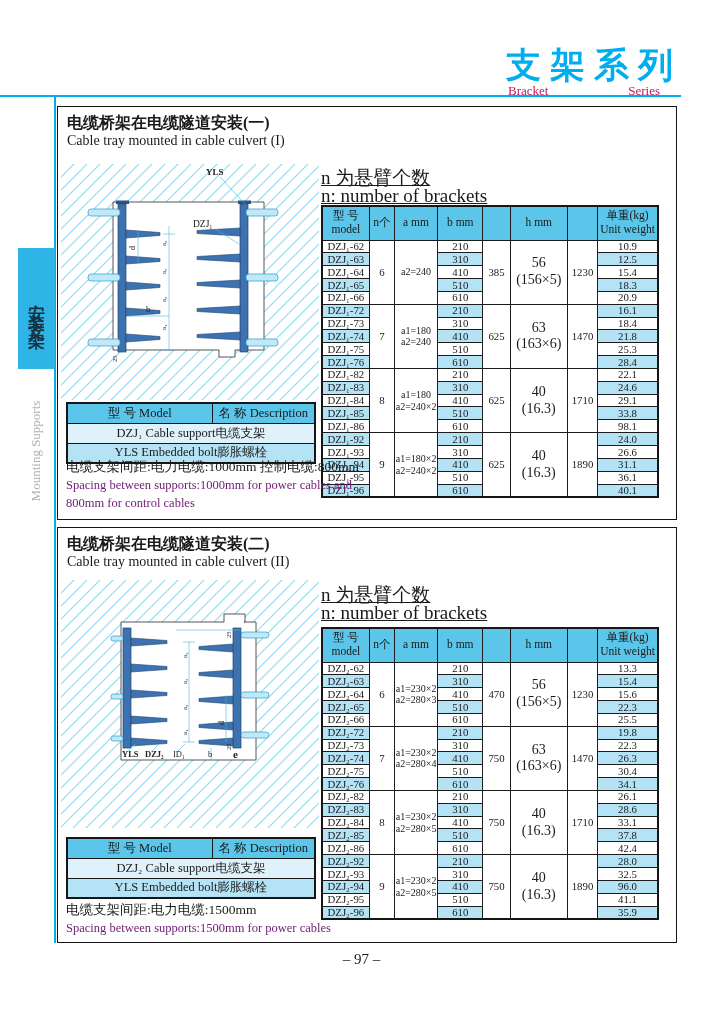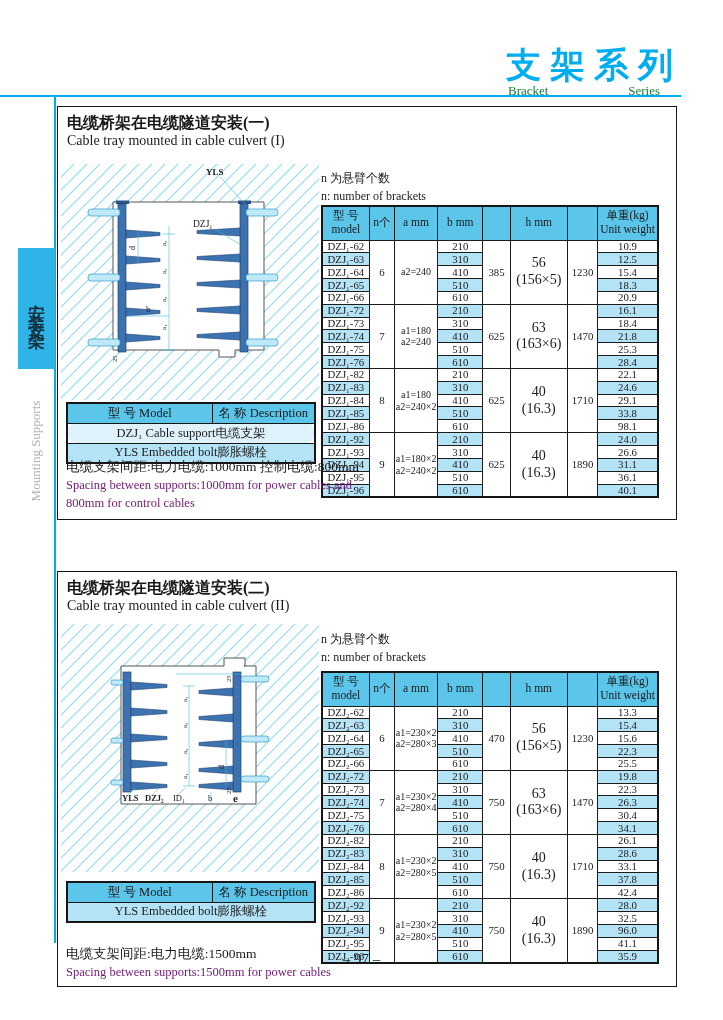--- a/index.html
+++ b/index.html
@@ -11,21 +11,21 @@
   }
   
   .brand-cn {
     position:absolute; top:42px; left:506px; width:175px;
     font-family:"Liberation Sans","DejaVu Sans",sans-serif;
     font-size:35px; font-weight:bold; color:#00AEEF; letter-spacing:9px; white-space:nowrap;
   }
   .brand-en {
     position:absolute; top:83px; left:508px; width:152px;
     display:flex; justify-content:space-between;
-    font-size:13px; color:#15803d;
+    font-size:13px; color:#be185d;
   }
   .header-rule { position:absolute; top:95px; left:0; width:681px; height:2px; background:#00AEEF; }
   
   .side-rule { position:absolute; top:96px; left:54px; width:2px; height:847px; background:#00AEEF; }
   .side-tab {
     position:absolute; top:248px; left:18px; width:37px; height:121px;
     background:#2FB4E8; display:flex; align-items:center; justify-content:center;
   }
   .side-tab span {
     writing-mode:vertical-rl; letter-spacing:9px;
@@ -33,45 +33,45 @@
     font-size:17px; font-weight:bold; color:#14323f;
   }
   .side-en {
     position:absolute; top:441px; left:-48px; width:172px; height:20px;
     transform:rotate(-90deg);
     text-align:center; font-size:13px; color:#b2b2b2; white-space:nowrap;
   }
   
   .panel { position:absolute; left:57px; width:620px; border:1.5px solid #161616; background:#fff; }
   #panel-0 { top:106px; height:414px; }
-  #panel-1 { top:527px; height:416px;margin-top:44px; }
+  #panel-1 { top:527px; height:416px; }
   .p-title-cn { position:absolute; left:9px; top:6px;  font-size:16px; font-weight:bold; }
   .p-title-en { position:absolute; left:9px; top:26px; font-size:14px; }
-  .n-note { position:absolute; left:263px; font-size:12px; line-height:18px; }
+  .n-note { position:absolute; left:263px; font-size:19px; line-height:18px;text-decoration:underline; }
   #panel-0 .n-note { top:62px; } #panel-1 .n-note { top:58px; }
   .diagram { position:absolute; left:3px; }
   #panel-0 .diagram { top:57px; } #panel-1 .diagram { top:52px; }
   
   table.main { position:absolute; left:263px; border-collapse:collapse; table-layout:fixed;
                width:338px; border:2px solid #161616; }
   #panel-0 table.main { top:98px; } #panel-1 table.main { top:99px; }
   .main th, .main td { border:1px solid #1c1c1c; text-align:center; padding:0; overflow:hidden; }
   .main thead th { background:#5BC5EA; height:34px; font-weight:normal; font-size:11.5px; line-height:1.2; }
   .main tbody td { height:12.85px; font-size:10.8px; line-height:1; background:#fff; }
   .main td.alt { background:#B5E3F6; }
   .main td.c-model { font-size:10.8px; }
   .main td.c-a { font-size:10px; line-height:1.15; }
   .main td.c-h { font-size:14px; line-height:1.2; }
   
   table.legend { position:absolute; left:8px; border-collapse:collapse; width:250px;
                  border:2px solid #161616; font-size:12.5px; }
   #panel-0 table.legend { top:295px; } #panel-1 table.legend { top:309px; }
   .legend th { background:#5BC5EA; border:1px solid #161616; height:20px; font-weight:normal; }
   .legend td { border:1px solid #161616; height:20px; text-align:center; }
-  .legend tr.r0 td { background:#DFF2FB;border-radius:9px; }
+  .legend tr.r0 td { background:#DFF2FB; }
   .legend tr.r1 td { background:#B5E3F6; }
   
   .notes { position:absolute; left:8px; width:300px; }
   #panel-0 .notes { top:350px; } #panel-1 .notes { top:372px; }
   .note-cn { font-size:13.5px; line-height:19px; }
   .note-en { font-size:12.5px; line-height:18px; color:#701a75; }
   
   .page-num { position:absolute; top:951px; left:0; width:723px; text-align:center; font-size:15px; }
   
   .diagram text { font-family:"Liberation Serif","DejaVu Serif",serif; fill:#222; }
@@ -605,20 +605,23 @@
     </table>
 
     <table class="legend">
       <thead>
         <tr>
           <th style="width:145px">型 号 Model</th>
           <th>名 称 Description</th>
         </tr>
       </thead>
       <tbody>
+        <tr class="r0">
+            <td colspan="2">DZJ₂ Cable support电缆支架</td>
+          </tr>
         <tr class="r1">
             <td colspan="2">YLS Embedded bolt膨胀螺栓</td>
           </tr>
       </tbody>
     </table>
 
     <div class="notes">
         <div class="note-cn">电缆支架间距:电力电缆:1500mm</div>
         <div class="note-en">Spacing between supports:1500mm for power cables</div>
       </div>

